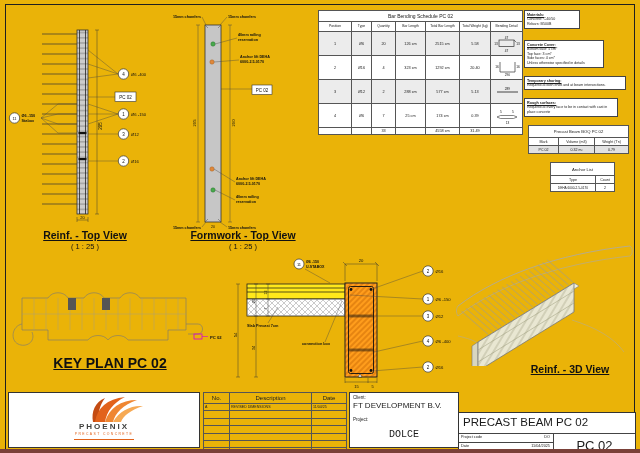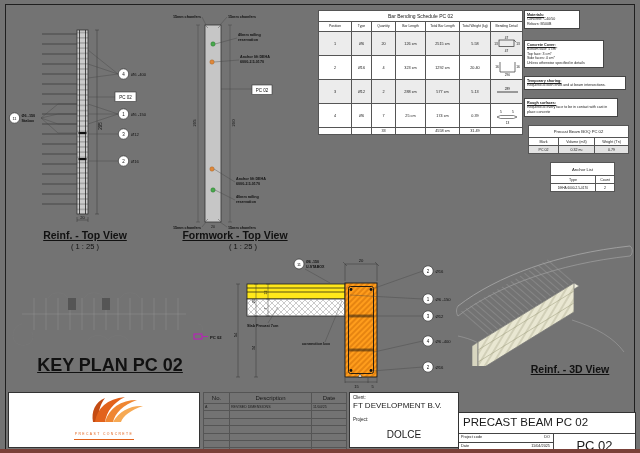--- a/index.html
+++ b/index.html
@@ -1,16 +1,16 @@
 <!DOCTYPE html>
 <html><head>
 <meta charset="utf-8">
 <style>
   html,body{margin:0;padding:0;background:#dcdcdc;}
-  #page{position:relative;width:640px;height:453px;background:#737373;overflow:hidden;
+  #page{position:relative;width:640px;height:453px;background:#eab308;overflow:hidden;
         font-family:"Liberation Sans",sans-serif;color:#1a1a1a;}
   .abs{position:absolute;}
   .border-sheet{left:5px;top:4px;width:628px;height:444px;border:1px solid #1f1f1f;pointer-events:none;}
   .vtitle{text-align:center;text-decoration:underline;font-weight:bold;color:#111;}
   .vscale{text-align:center;color:#111;}
   .note-box{border:0.5px solid #444;background:#fff;padding:1.5px 2px;font-size:3.6px;line-height:1.25;}
   .note-title{font-weight:bold;text-decoration:underline;font-size:3.7px;}
   table{border-collapse:collapse;table-layout:fixed;}
   td,th{border:0.5px solid #555;padding:0;overflow:hidden;white-space:nowrap;}
   .bbs{width:204px;font-size:3.8px;text-align:center;background:#fff;}
@@ -126,21 +126,21 @@
     <text x="68" y="172" font-size="3.7" font-weight="bold">Anchor lift DEHA</text>
     <text x="68" y="177" font-size="3.7" font-weight="bold">6000-2.5-0170</text>
     <text x="68" y="190" font-size="3.7" font-weight="bold">40mm railing</text>
     <text x="68" y="195" font-size="3.7" font-weight="bold">reservation</text>
     <text x="33" y="221" font-size="3.7" font-weight="bold" text-anchor="end">15mm chamfers</text>
     <text x="60" y="221" font-size="3.7" font-weight="bold">15mm chamfers</text>
     <text transform="translate(27.5 115) rotate(-90)" font-size="4.2" text-anchor="middle">295</text>
     <text transform="translate(66.5 115) rotate(-90)" font-size="4.2" text-anchor="middle">290</text>
     <text x="45" y="219.5" font-size="3.5" text-anchor="middle">20</text>
   </svg>
-  <div class="abs vtitle" style="left:165px;top:229px;width:140px;font-size:10.5px;">Formwork - Top View</div>
+  <div class="abs vtitle" style="left:173px;top:229px;width:140px;font-size:10.5px;">Formwork - Top View</div>
   <div class="abs vscale" style="left:173px;top:242px;width:140px;font-size:7.5px;">( 1 : 25 )</div>
 
   <table class="bbs abs" style="left:318px;top:10px;">
     <colgroup>
         <col style="width:33px">
         <col style="width:20px">
         <col style="width:24px">
         <col style="width:30px">
         <col style="width:34px">
         <col style="width:31px">
@@ -390,21 +390,21 @@
     <g>
       <rect x="60" y="30" width="8" height="12" fill="#555"></rect>
       <rect x="94" y="30" width="8" height="12" fill="#555"></rect>
     </g>
     <g>
       <rect x="186" y="66" width="8" height="5" fill="none" stroke="#d400d4" stroke-width="0.8"></rect>
       <path d="M194 68.5H200" stroke="#d400d4" stroke-width="0.6"></path>
       <text x="202" y="70.5" font-size="4.2" font-weight="bold" fill="#d400d4">PC 02</text>
     </g>
   </svg>
-  <div class="abs vtitle" style="left:30px;top:355px;width:160px;font-size:18px;">KEY PLAN PC 02</div>
+  <div class="abs vtitle" style="left:30px;top:355px;width:160px;font-size:14px;">KEY PLAN PC 02</div>
 
   <svg class="abs" style="left:452px;top:240px;" width="186" height="126" viewBox="0 0 186 126">
     <defs>
       <pattern id="pFan" width="5" height="5" patternUnits="userSpaceOnUse" patternTransform="rotate(-49)">
         <path d="M2.5 0V5" stroke="#999" stroke-width="0.5"></path>
       </pattern>
       <pattern id="pS3d" width="6" height="6" patternUnits="userSpaceOnUse" patternTransform="rotate(31)">
         <path d="M3 0V6" stroke="#9a9a7a" stroke-width="0.6"></path>
       </pattern>
     </defs>
@@ -425,20 +425,21 @@
   </svg>
   <div class="abs vtitle" style="left:490px;top:363px;width:160px;font-size:10.5px;">Reinf. - 3D View</div>
 
   <div class="abs tb-box" style="left:8px;top:392px;width:190px;height:54px;">
     <svg class="abs" style="left:0;top:1px;" width="190" height="29" viewBox="0 0 190 29">
       <path d="M84 28C82 18 86 8 96 4C90 12 89 20 90 28Z" fill="#c44b12"></path>
       <path d="M86 28C88 14 98 5 116 3C104 9 98 17 96 28Z" fill="#e2621b"></path>
       <path d="M96 28C100 14 112 6 128 6C114 11 106 19 104 28Z" fill="#ef8632"></path>
       <path d="M104 28C110 17 122 11 134 12C122 16 114 22 112 28Z" fill="#f6a954"></path>
     </svg>
+    <div class="abs" style="left:0;top:29px;width:190px;text-align:center;font-size:8px;font-weight:bold;letter-spacing:2px;color:#40403e;">PHOENIX</div>
     <div class="abs" style="left:0;top:38.5px;width:190px;text-align:center;font-size:3.4px;letter-spacing:1.4px;color:#e2621b;">PRECAST CONCRETE</div>
     <div class="abs" style="left:65px;top:46px;width:60px;height:1px;background:#e2621b;"></div>
   </div>
 
   <table class="rev abs" style="left:203px;top:392px;">
     <colgroup>
         <col style="width:26px">
         <col style="width:82px">
         <col style="width:35px">
       </colgroup>
@@ -483,21 +484,21 @@
           <td></td>
           <td></td>
         </tr>
   </tbody>
     </table>
 
   <div class="abs tb-box" style="left:349px;top:392px;width:108px;height:54px;">
     <div class="abs" style="left:3px;top:2px;font-size:4.5px;">Client:</div>
     <div class="abs" style="left:3px;top:8px;width:96px;font-size:8px;">FT DEVELOPMENT B.V.</div>
     <div class="abs" style="left:3px;top:24px;font-size:4.5px;">Project:</div>
-    <div class="abs" style="left:0;top:36px;width:108px;text-align:center;font-size:10px;">DOLCE</div>
+    <div class="abs" style="left:0;top:36px;width:108px;text-align:center;font-size:10px;font-family:Liberation Mono, monospace;">DOLCE</div>
   </div>
 
   <div class="abs tb-box" style="left:458px;top:412px;width:176px;height:54px;">
     <div style="height:19.5px;border-bottom:0.5px solid #444;font-size:11.5px;line-height:19.5px;padding-left:4px;">PRECAST BEAM PC 02</div>
     <div style="display:flex;height:34px;">
       <div style="width:94px;border-right:0.5px solid #444;">
         <div class="meta-row" style="height:8px;">
           <span class="mlabel">Project code</span>
           <span class="mvalue">DO</span>
         </div>

